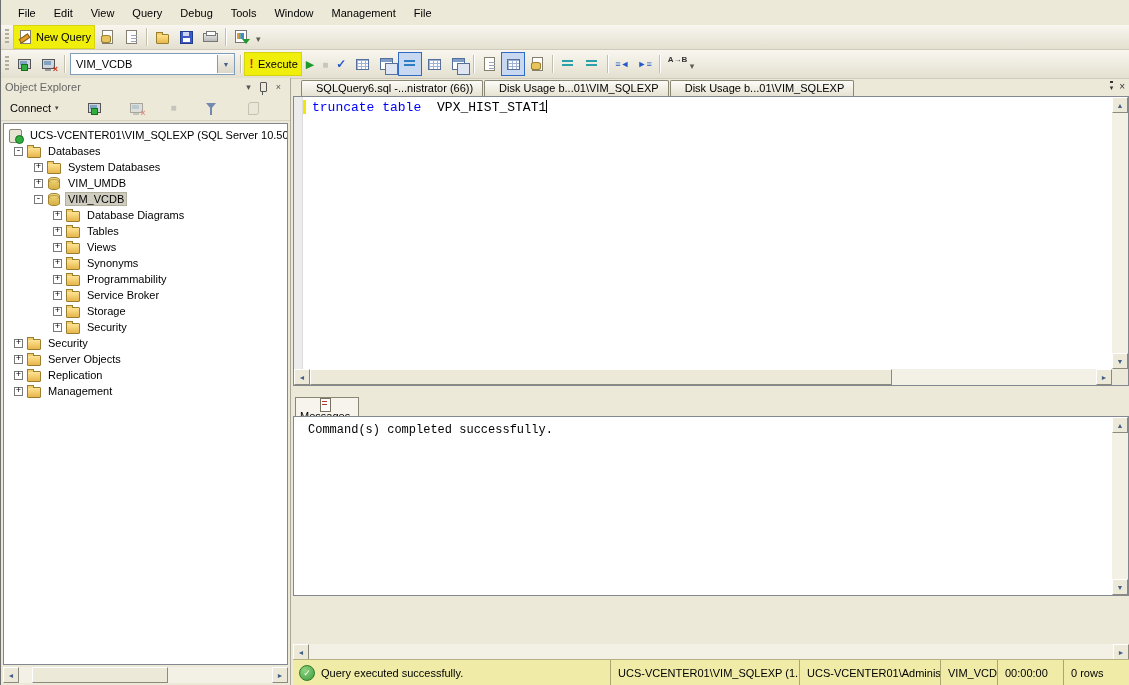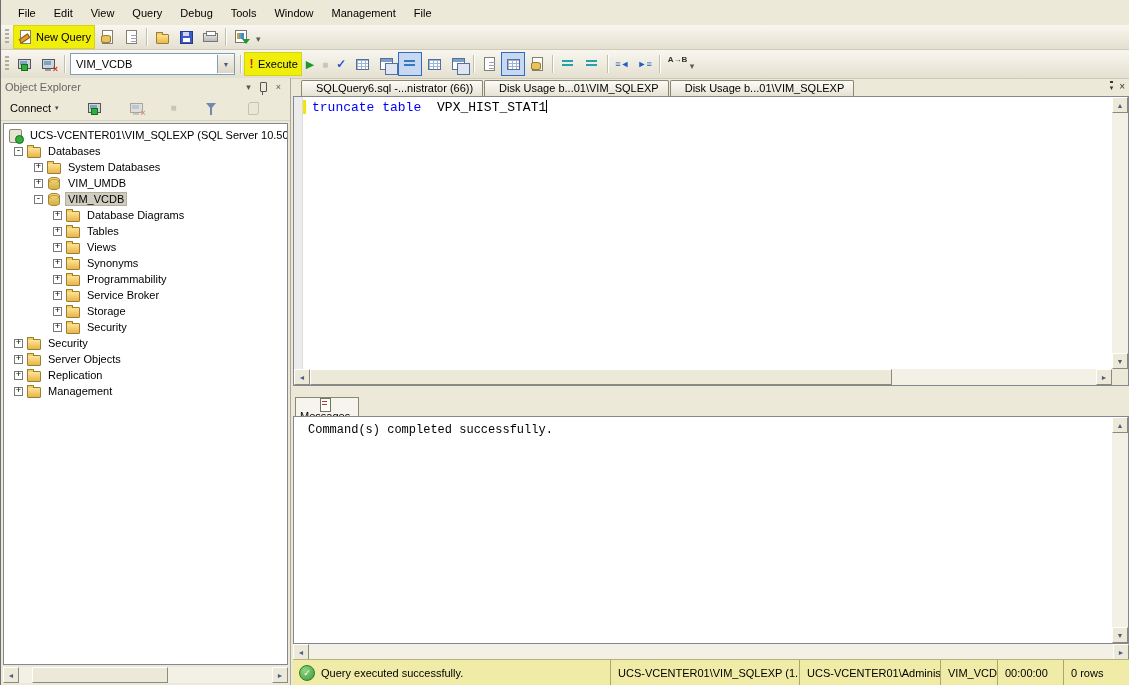--- a/index.html
+++ b/index.html
@@ -136,21 +136,21 @@
   .ed-corner{position:absolute;right:0;bottom:0;width:16px;height:16px;background:#ece9d8;}
   .splitter{position:absolute;top:308px;left:0;right:0;height:9px;background:#ece9d8;}
   
   .msg-tabs{position:absolute;top:317px;left:0;right:0;height:21px;display:flex;align-items:flex-end;padding-left:2px;background:#ece9d8;}
   .msg-tab{display:flex;align-items:center;gap:12px;height:19px;box-sizing:border-box;padding:0 8px 0 4px;
       background:#f6f4ec;border:1px solid #8a8775;border-bottom:none;flex-direction:column;}
   .msgico{width:13px;height:13px;position:relative;}
   .msgico::before{content:"";position:absolute;left:1px;top:0;width:9px;height:12px;background:#fff;border:1px solid #777160;}
   .msgico::after{content:"";position:absolute;left:3px;top:3px;width:5px;height:6px;
       background:repeating-linear-gradient(180deg,#b03a2e 0 1px,transparent 1px 3px);}
-  .msg-body{position:absolute;top:338px;left:0;right:0;height:228px;background:#fff;border:1px solid #828790;box-sizing:border-box;}
+  .msg-body{position:absolute;top:338px;left:0;right:0;height:180px;background:#fff;border:1px solid #828790;box-sizing:border-box;}
   .msg-text{font-family:"Liberation Mono",monospace;font-size:12px;padding:6px 0 0 14px;}
   .msg-vscroll{position:absolute;right:0;top:0;bottom:0;width:16px;}
   .msg-hscroll{position:absolute;top:566px;left:0;right:0;height:16px;}
   
   .statusbar{position:absolute;bottom:0;left:0;right:0;height:25px;background:#f0eca8;border-top:1px solid #b6b183;
       display:flex;align-items:stretch;}
   .sb-msg{flex:1;display:flex;align-items:center;gap:6px;padding-left:6px;overflow:hidden;white-space:nowrap;}
   .okcircle{width:14px;height:14px;border-radius:50%;background:radial-gradient(circle at 35% 30%,#8ed47f,#3f9b3f);
       border:1px solid #2f7d2f;color:#fff;font-size:9px;display:flex;align-items:center;justify-content:center;flex:0 0 14px;}
   .seg{border-left:1px solid #aaa671;display:flex;align-items:center;padding:0 7px;box-sizing:border-box;

